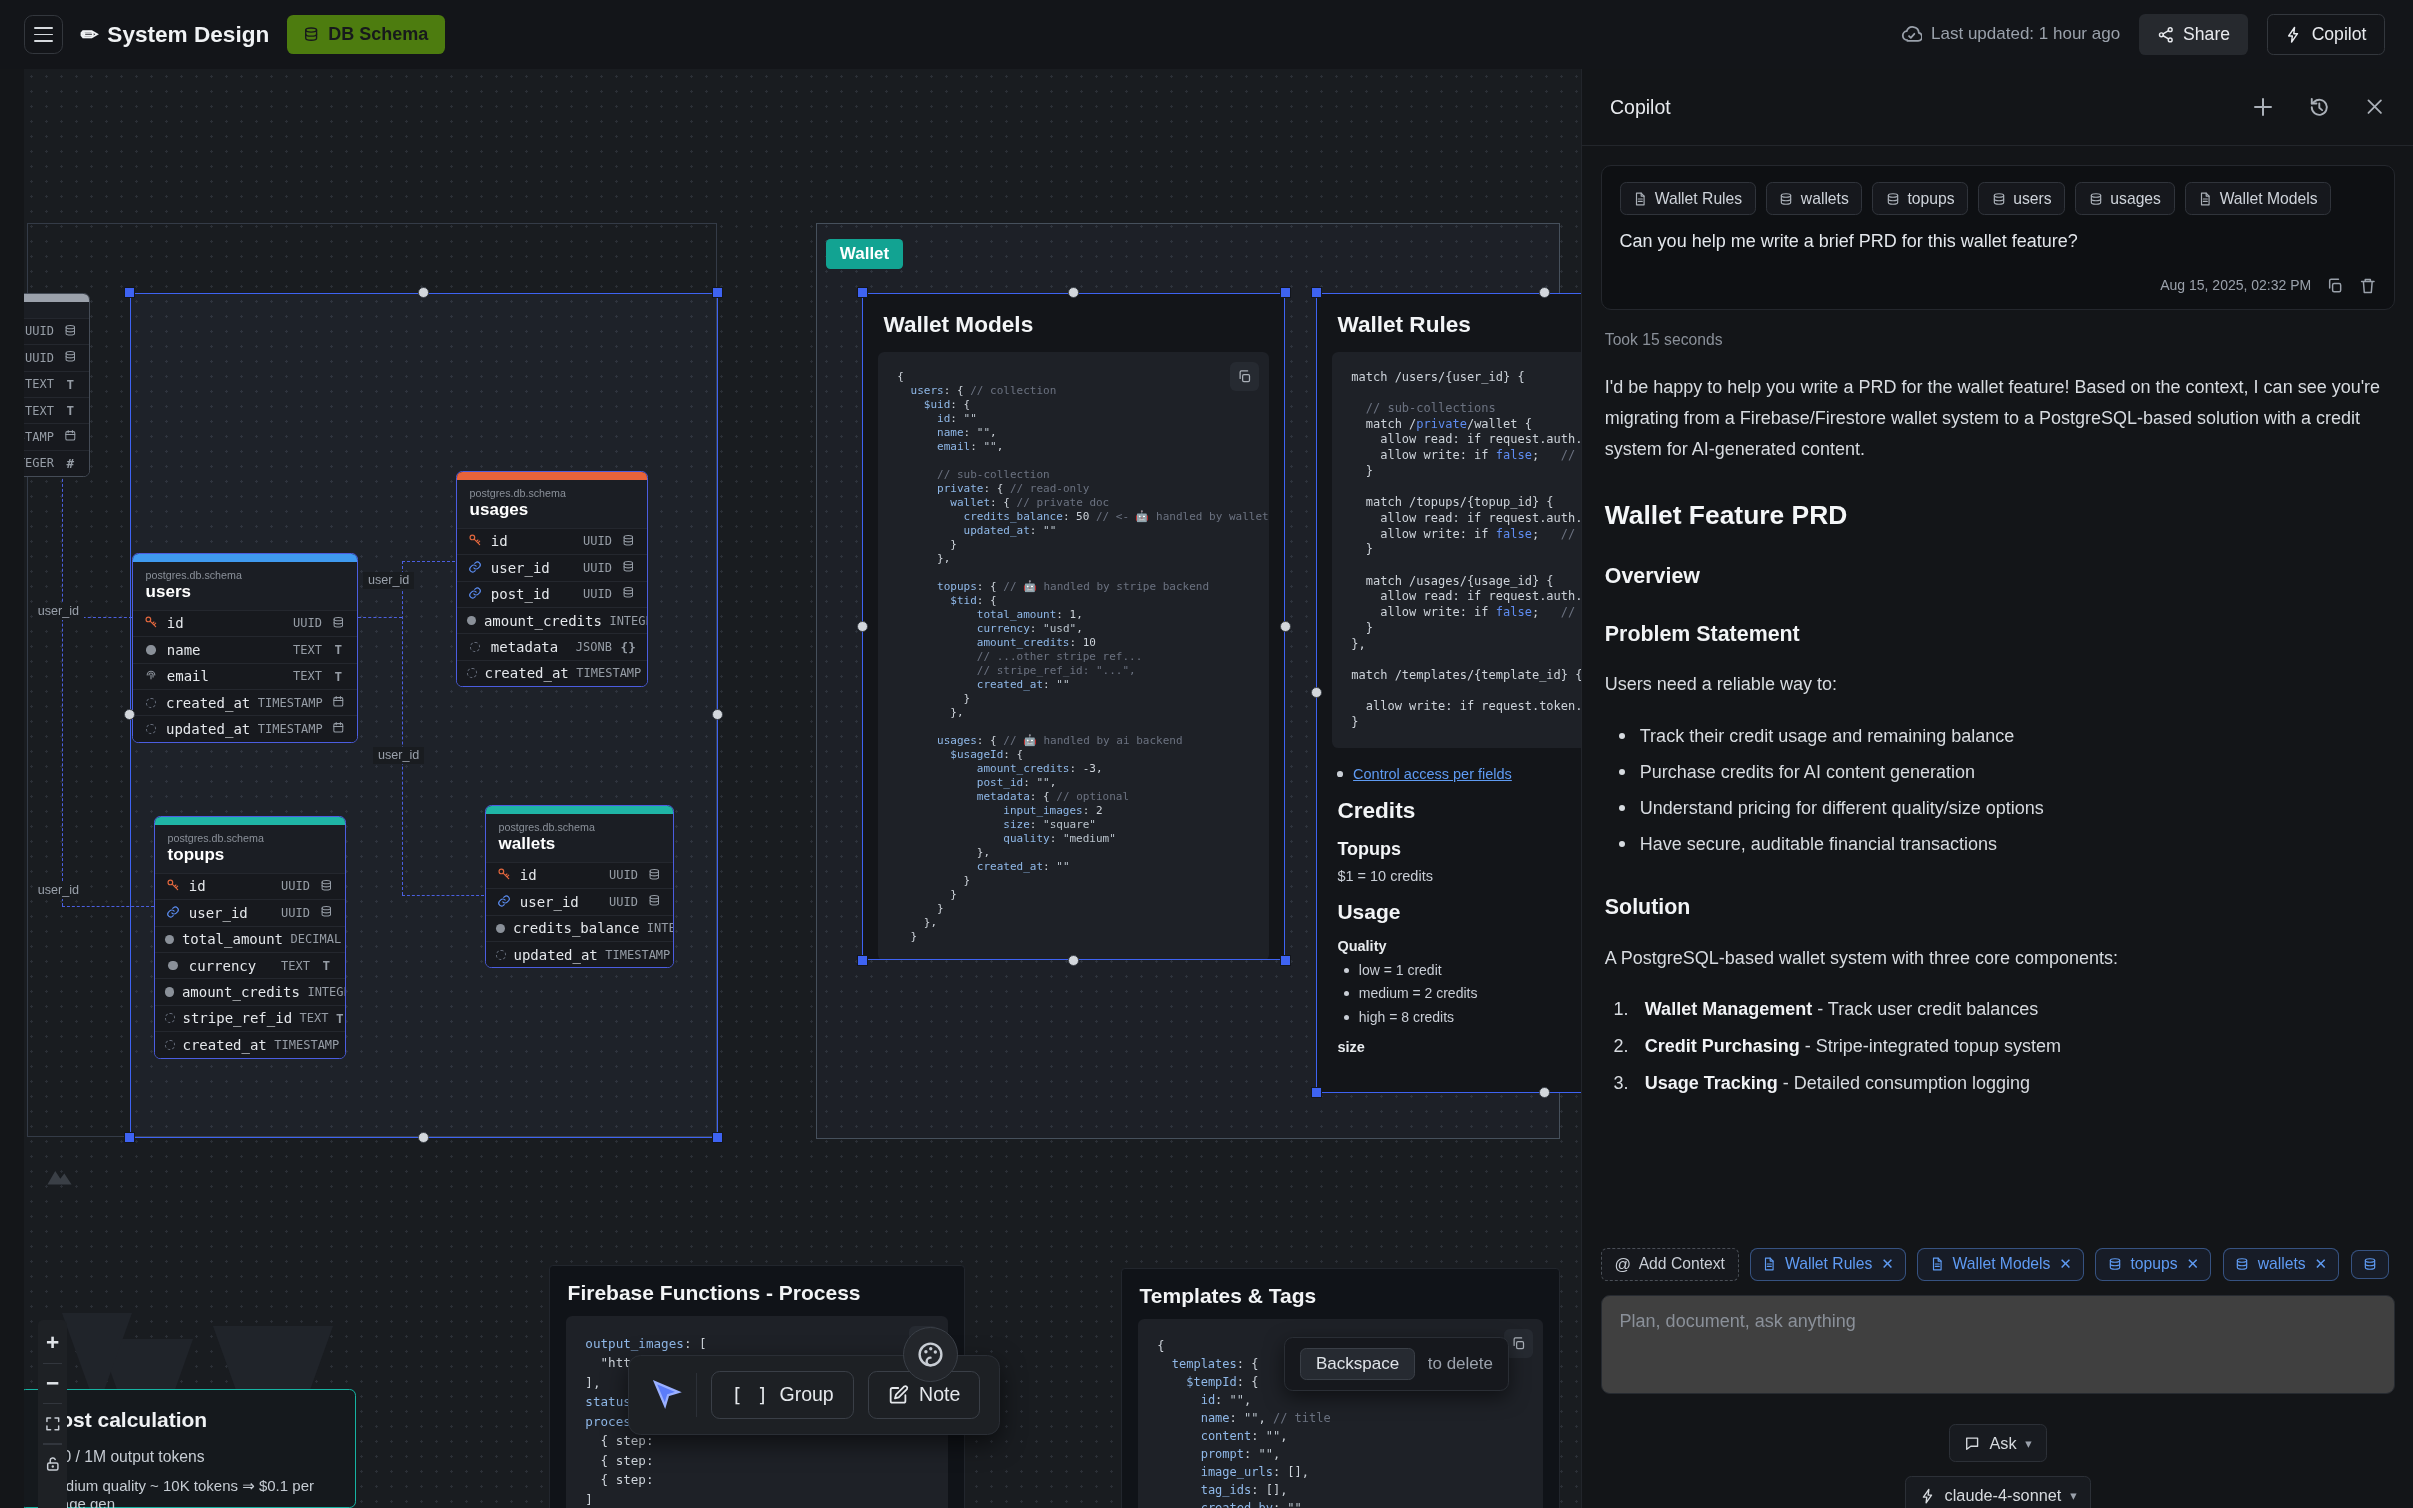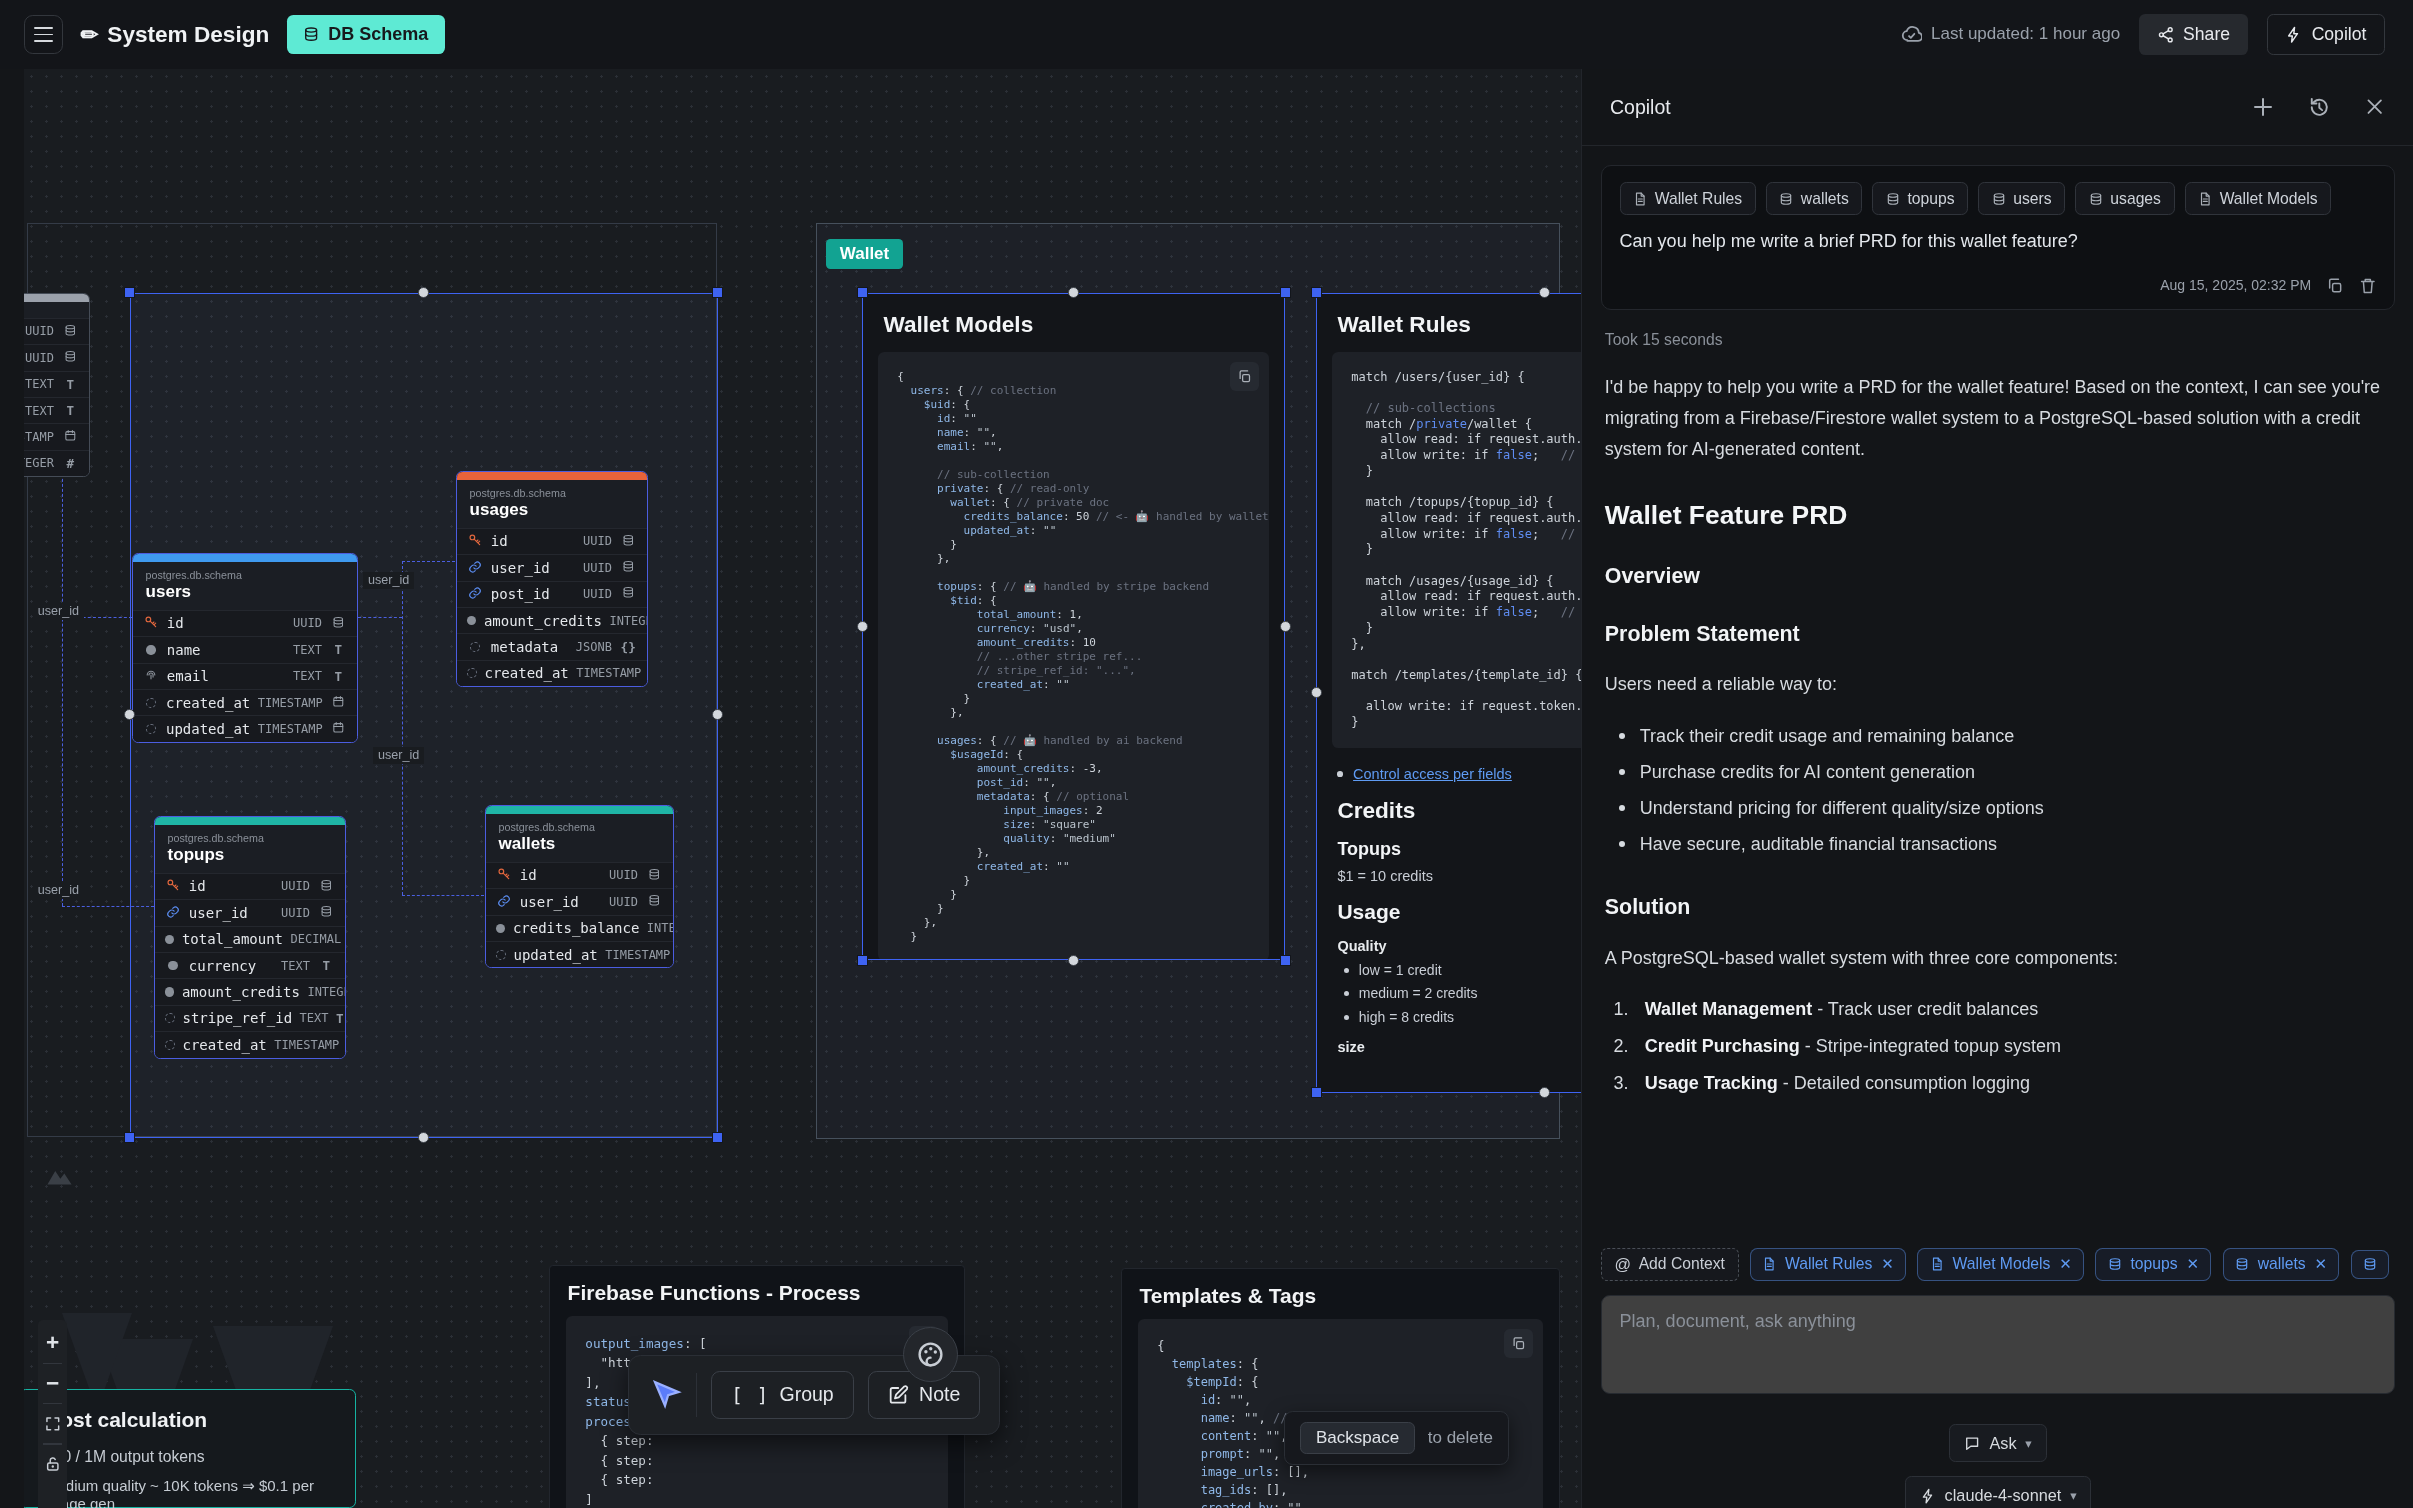--- a/index.html
+++ b/index.html
@@ -9,21 +9,21 @@
 
   
   #topbar { position:absolute; left:0; top:0; width:2413px; height:69px; background:#131519; z-index:40;
     display:flex; align-items:center; }
   .tb-left { display:flex; align-items:center; gap:17.6px; padding-left:24px; }
   .hamburger { width:39px; height:39px; border:1.3px solid #33373d; border-radius:8.8px;
     display:flex; flex-direction:column; justify-content:center; align-items:center; gap:5px; background:transparent; }
   .hamburger i { display:block; width:19px; height:1.9px; background:#d6dade; border-radius:1.3px; }
   .doc-title { font-size:22.6px; font-weight:bold; color:#f0f2f4; display:flex; align-items:center; gap:8.8px; }
   .emoji { font-size:21.4px; }
-  .tab-pill { display:flex; align-items:center; gap:8.8px; background:#5eead4; color:#17191c;
+  .tab-pill { display:flex; align-items:center; gap:8.8px; background:#4d7c0f; color:#17191c;
     font-size:18px; font-weight:bold; border-radius:6.3px; padding:8.8px 16.3px; }
   .tb-right { margin-left:auto; display:flex; align-items:center; gap:19px; padding-right:28px; }
   .lastupd { display:flex; align-items:center; gap:8.8px; color:#9aa1ab; font-size:17px; }
   .btn-share { display:flex; align-items:center; gap:8.8px; background:#26292e; color:#e8eaee;
     font-size:17.6px; border-radius:6.3px; padding:10px 17.6px; }
   .btn-copilot { display:flex; align-items:center; gap:8.8px; background:transparent; border:1.3px solid #33373d;
     color:#e8eaee; font-size:17.6px; border-radius:6.3px; padding:8.8px 17.6px; }
   .icn { display:inline-flex; }
   .icn svg { display:block; }
 
@@ -671,21 +671,21 @@
               <path d="M5 15V5a2 2 0 0 1 2-2h10" stroke="currentColor" stroke-width="2" fill="none" stroke-linecap="round" stroke-linejoin="round"></path>
             </svg></div></div>
       </div>
       <div class="panel mini-panel" style="left:1097px;top:1199px;width:439px;height:309px;background:#101318;border:0.6px solid #22262d;">
         <div class="ptitle">Templates &amp; Tags</div>
         <div class="codeblock" style="font-size:12px;line-height:18px;"><div>{</div><div>  <span class="c-key">templates</span>: {</div><div>    <span class="c-key">$tempId</span>: {</div><div>      <span class="c-key">id</span>: <span class="c-str">""</span>,</div><div>      <span class="c-key">name</span>: <span class="c-str">""</span>, <span class="c-com">// title</span></div><div>      <span class="c-key">content</span>: <span class="c-str">""</span>,</div><div>      <span class="c-key">prompt</span>: <span class="c-str">""</span>,</div><div>      <span class="c-key">image_urls</span>: [],</div><div>      <span class="c-key">tag_ids</span>: [],</div><div>      <span class="c-key">created_by</span>: <span class="c-str">""</span>,</div><div class="copybtn"><svg width="15" height="15" viewBox="0 0 24 24">
               <rect x="9" y="9" width="11" height="11" rx="2" stroke="currentColor" stroke-width="2" fill="none" stroke-linecap="round" stroke-linejoin="round"></rect>
               <path d="M5 15V5a2 2 0 0 1 2-2h10" stroke="currentColor" stroke-width="2" fill="none" stroke-linecap="round" stroke-linejoin="round"></path>
             </svg></div></div>
       </div>
-      <div class="tooltipbox" style="left:1260px;top:1342px;">
+      <div class="tooltipbox" style="left:1260px;top:1268px;">
         <span class="keycap">Backspace</span>
    <span class="tt">to delete</span>
       </div>
       <div class="floatbar" style="left:604px;top:1286px;">
         <span class="icn">
           <svg width="34" height="34" viewBox="0 0 24 24">
             <path d="M5 3l7 16.5 2.2-7.3L21.5 10 5 3z" stroke="#9ab0ff" stroke-width="1.6" fill="#5b7cfa"></path>
           </svg>
         </span>
    <span class="fb-sep"></span>

